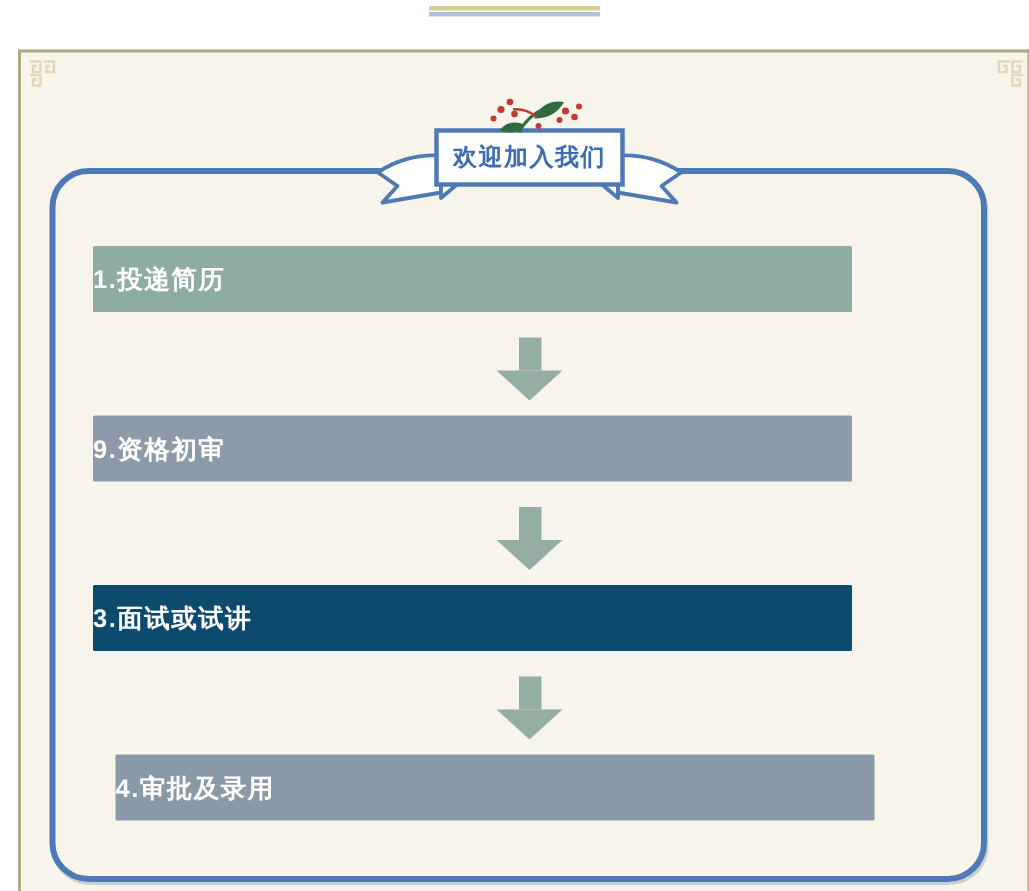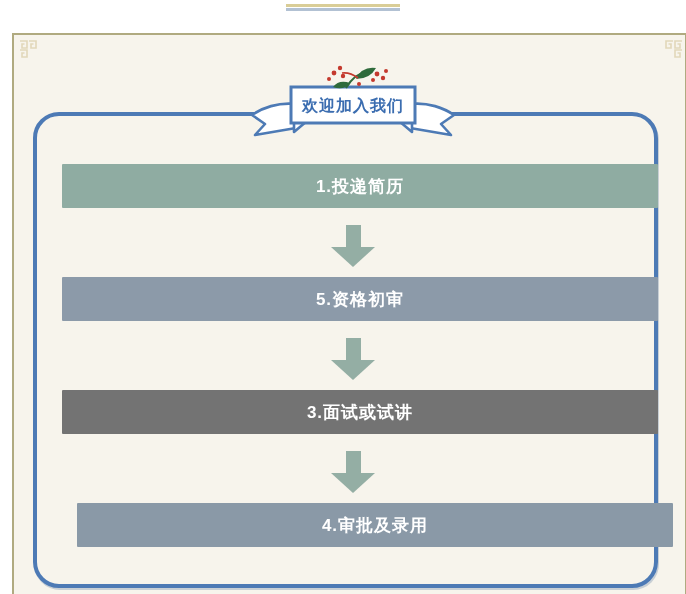--- a/index.html
+++ b/index.html
@@ -47,22 +47,22 @@
   .ribbon-wrap svg { position: absolute; left: 0; top: 0; }
   .ribbon-label {
     position: absolute; left: 46px; top: 26px; width: 122px; height: 32px;
     line-height: 32px; text-align: center;
     font-size: 16px; font-weight: bold; color: #3b6db0;
     letter-spacing: 1px;
   }
 
   
   .step-bar {
-    position: absolute; left: 62px; width: 596px; height: 44px;
-    display: flex; align-items: center; justify-content: center;
+    position: absolute; left: 62px; width: 506px; height: 44px;
+    display: flex; align-items: center; 
     border-radius: 1px;
   }
   .step-bar .step-label {
     color: #ffffff; font-size: 17px; font-weight: bold; letter-spacing: 1px;
   }
   .step-1 { top: 164px; }
   .step-2 { top: 277px; }
   .step-3 { top: 390px; }
   .step-4 { top: 503px; }
 
@@ -144,29 +144,29 @@
 <div class="step-bar step-1" style="background-color: rgb(143, 172, 162);">
   <span class="step-label">1.投递简历</span>
 </div>
 
 <div class="down-arrow arrow-1">
   <div class="stem"></div>
   <div class="head"></div>
 </div>
 
 <div class="step-bar step-2" style="background-color: rgb(140, 154, 169);">
-  <span class="step-label">5.资格初审</span>
+  <span class="step-label">9.资格初审</span>
 </div>
 
 <div class="down-arrow arrow-2">
   <div class="stem"></div>
   <div class="head"></div>
 </div>
 
-<div class="step-bar step-3" style="background-color: #737373;">
+<div class="step-bar step-3" style="background-color: #0c4a6e;">
   <span class="step-label">3.面试或试讲</span>
 </div>
 
 <div class="down-arrow arrow-3">
   <div class="stem"></div>
   <div class="head"></div>
 </div>
 
 <div class="step-bar step-4" style="background-color: rgb(138, 153, 167); margin-left: 15px;">
   <span class="step-label">4.审批及录用</span>

